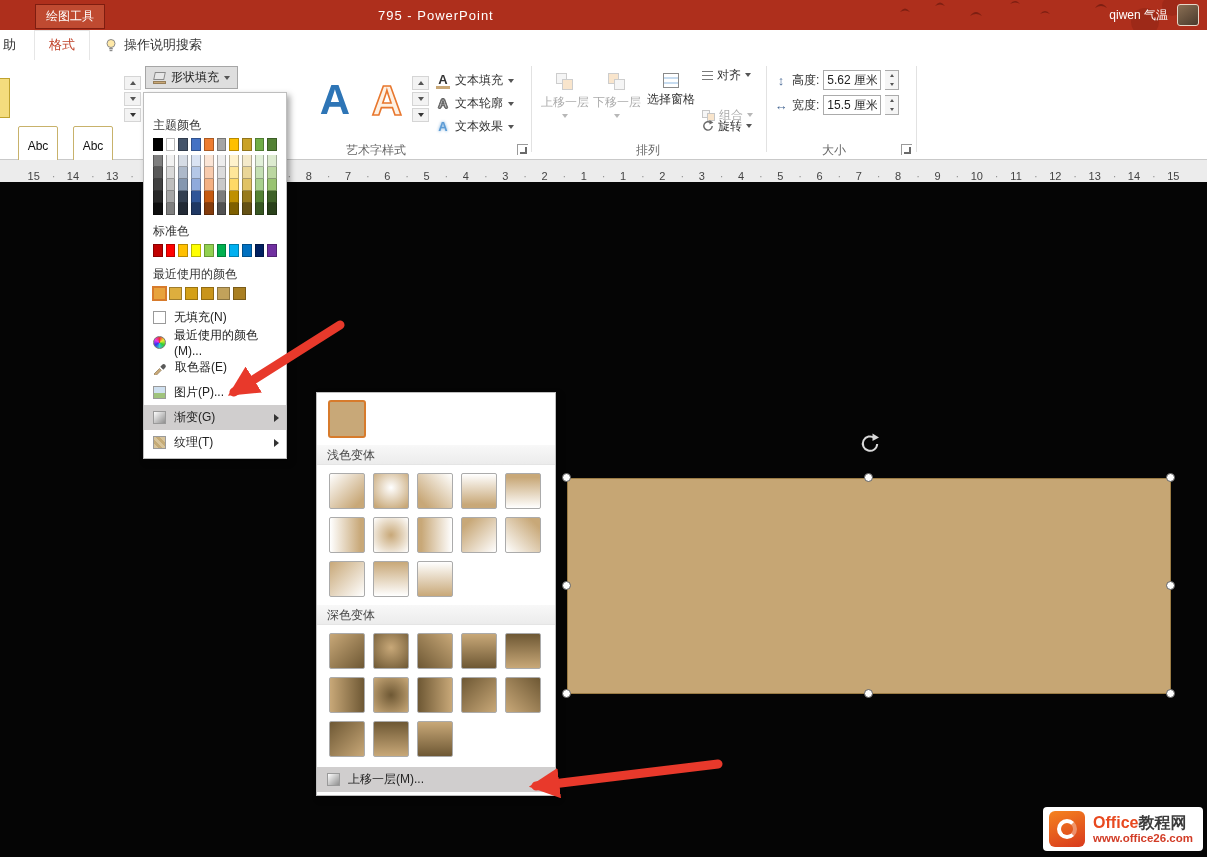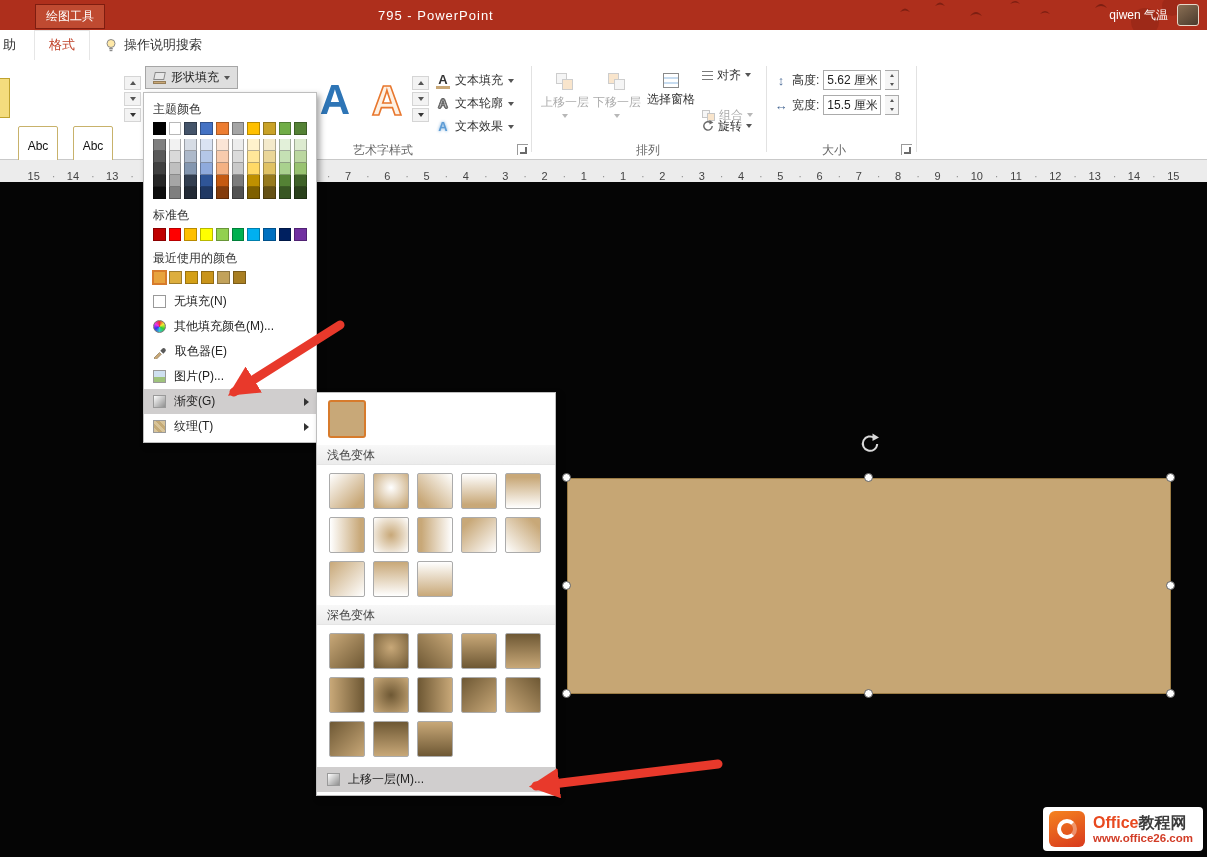--- a/index.html
+++ b/index.html
@@ -91,22 +91,22 @@
   .ruler-num::after { content:"\00B7"; position:absolute; right:-2px; top:0; color:#8f8f8f; }
   .ruler-num:last-child::after { content:""; }
 
   
   .canvas { position:absolute; top:182px; left:0; right:0; bottom:0; background:#050505; }
   .shape { position:absolute; left:567px; top:478px; width:604px; height:216px; border:1px solid #9b7c45; z-index:2; }
   .handle { position:absolute; width:9px; height:9px; border-radius:50%; background:#fff; border:1px solid #5f5f5f; z-index:5; }
   .rotate-handle { position:absolute; left:859px; top:433px; z-index:5; }
 
   
-  .menu { position:absolute; left:143px; top:92px; width:174px; background:#fff; border:1px solid #BEBEBE;
-          box-shadow:3px 3px 6px rgba(0,0,0,.35); z-index:40; padding:4px 0 3px; font-size:12px; color:#222; }
+  .menu { position:absolute; left:143px; top:92px; width:144px; background:#fff; border:1px solid #BEBEBE;
+          box-shadow:3px 3px 6px rgba(0,0,0,.35); z-index:40; padding:20px 0 3px; font-size:12px; color:#222; }
   .menu-label { padding:4px 9px 3px; color:#333; }
   .sw-row { display:flex; gap:3px; padding:1px 9px; }
   .sw13 { width:13px; height:13px; border:1px solid rgba(0,0,0,.28); }
   .shade-stack .sw-row { padding:0 9px; }
   .shade-stack .sw13 { height:12px; border-top:none; }
   .recent .sw13:first-child { outline:2px solid #D77B2C; outline-offset:-1px; }
   .menu-item { height:25px; display:flex; align-items:center; gap:8px; padding:0 9px; position:relative; cursor:default; }
   .menu-item.hl { background:#D0CECE; }
   .mi-icon { width:13px; height:13px; border:1px solid #9a9a9a; flex:0 0 13px; }
   .ic-nofill { background:#fff; }
@@ -237,21 +237,21 @@
       <span class="tb-A outlineA">A</span>
       <span>文本轮廓</span>
       <span class="tri-down"></span>
     </div>
     <div class="txt-btn" style="top:56px">
       <span class="tb-A effectA">A</span>
       <span>文本效果</span>
       <span class="tri-down"></span>
     </div>
 
-    <div class="grp-label" style="left:319px;width:128px">艺术字样式</div>
+    <div class="grp-label" style="left:312px;width:128px">艺术字样式</div>
     <div class="launcher" style="left:517px"></div>
 
     <div class="big-btn disabled" style="left:540px">
       <span class="bb-icon">
           <span class="sq"></span>
           <span class="sq front"></span>
         </span>
       <span>上移一层</span>
       <span class="tri-down"></span>
     </div>
@@ -468,21 +468,21 @@
         <span class="sw13" style="background: rgb(194, 162, 91);"></span>
         <span class="sw13" style="background: rgb(169, 127, 34);"></span>
       </div>
 
     <div class="menu-item" style="margin-top:4px">
       <span class="mi-icon ic-nofill"></span>
       <span>无填充(N)</span>
     </div>
     <div class="menu-item">
       <span class="mi-icon ic-wheel"></span>
-      <span>其他填充颜色(M)...</span>
+      <span>最近使用的颜色(M)...</span>
     </div>
     <div class="menu-item">
       <svg width="14" height="14" viewBox="0 0 14 14">
         <path d="M1 13 L6.5 7.5 L8.3 9.3 L2.8 14.8 Z" fill="#C9A877" stroke="#7a6a4a" stroke-width="0.6"></path>
         <path d="M7.3 5.7 l3 3 1.9-1.9 a2.1 2.1 0 0 0 -3 -3 z" fill="#5a5a5a"></path>
       </svg>
       <span>取色器(E)</span>
     </div>
     <div class="menu-item">
       <span class="mi-icon ic-pic"></span>

